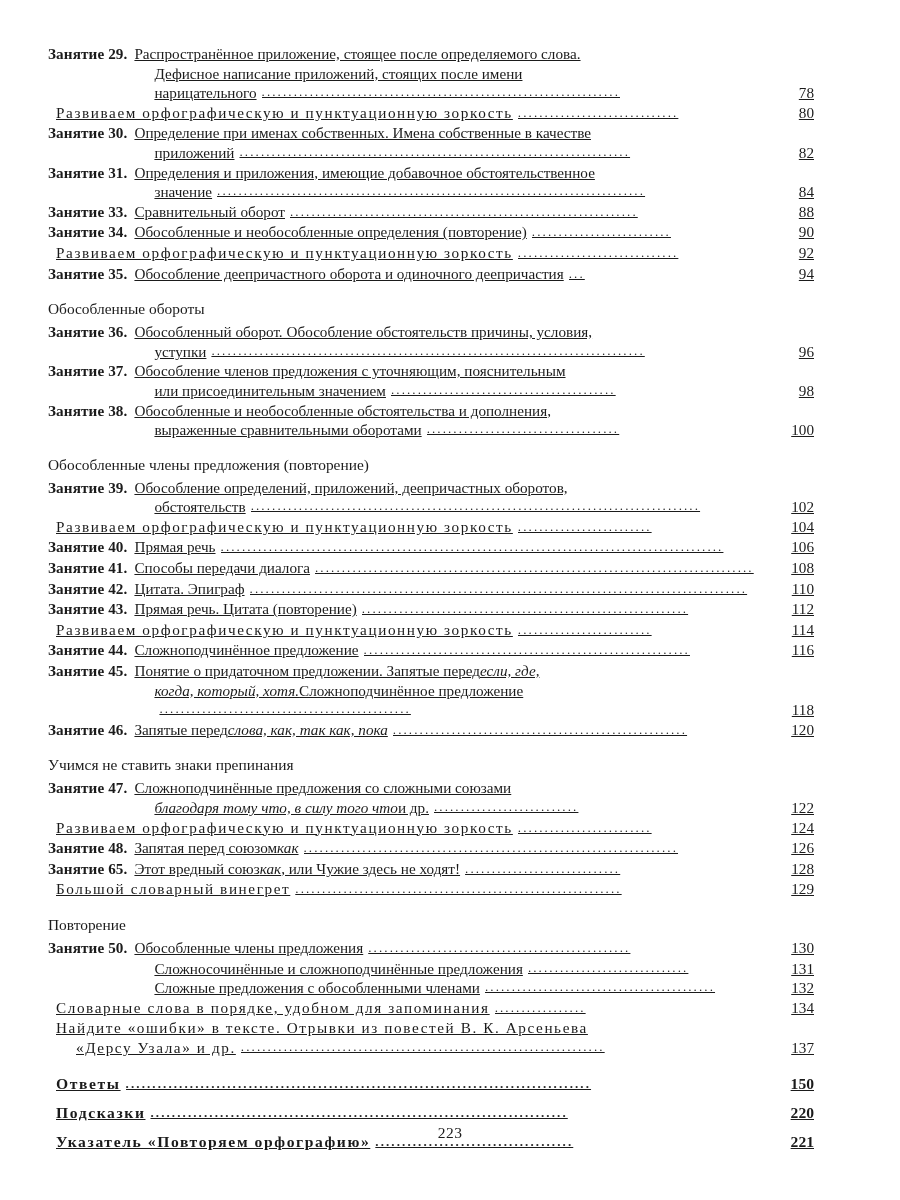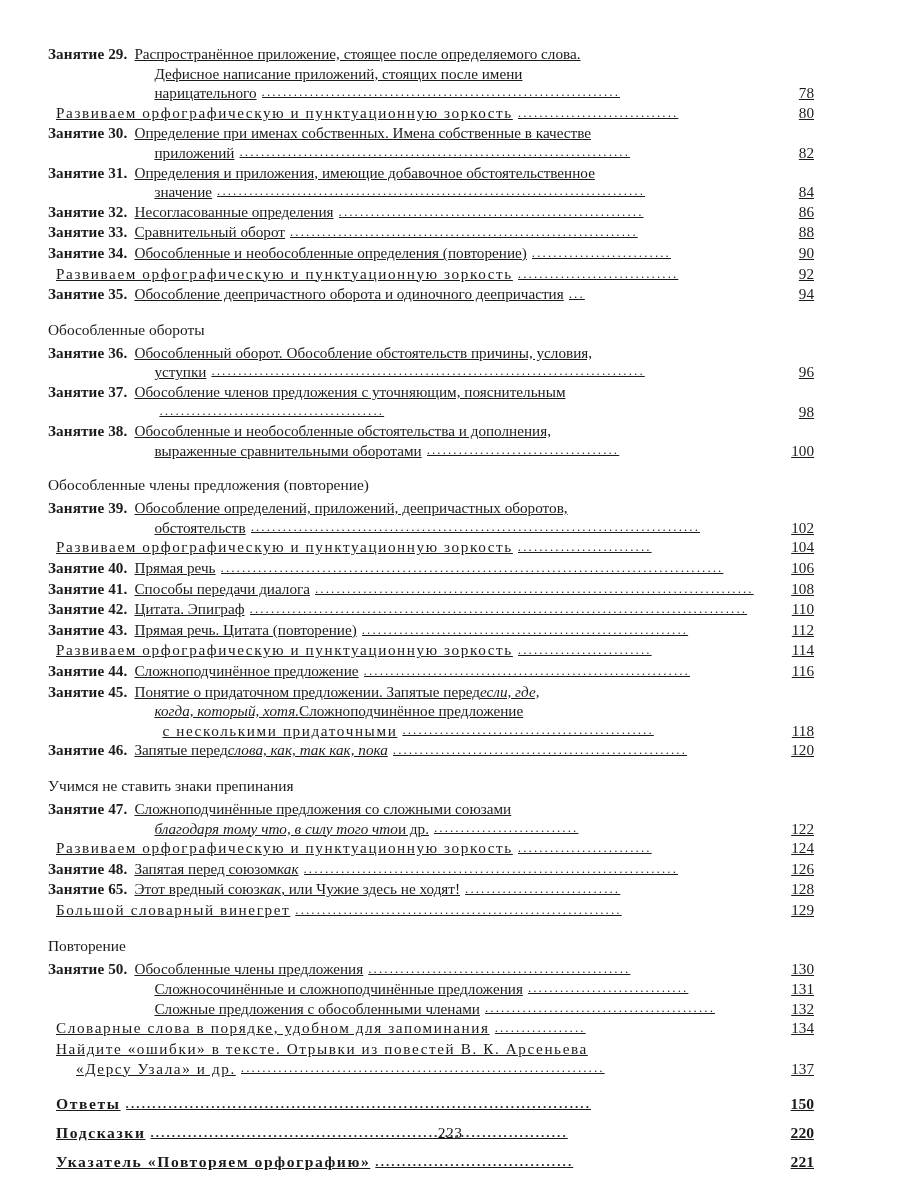--- a/index.html
+++ b/index.html
@@ -163,30 +163,20 @@
               <span class="txt">Определения и приложения, имеющие добавочное обстоятельственное</span>
             </div>
           <div class="line indent1">
             <span class="txt">значение</span>
             <span class="dots">................................................................................</span>
             <span class="num-inline">84</span>
           </div>
         </div>
       </div>
 
-      <div class="entry">
-        <div class="label lesson">Занятие 32.</div>
-        <div class="body">
-          <div class="line">
-            <span class="txt">Несогласованные определения</span>
-            <span class="dots">.........................................................</span>
-            <span class="num-inline">86</span>
-          </div>
-        </div>
-      </div>
 
       <div class="entry">
         <div class="label lesson">Занятие 33.</div>
         <div class="body">
           <div class="line">
             <span class="txt">Сравнительный оборот</span>
             <span class="dots">.................................................................</span>
             <span class="num-inline">88</span>
           </div>
         </div>
@@ -241,20 +231,21 @@
       </div>
     </div>
 
     <div class="entry">
       <div class="label lesson">Занятие 37.</div>
       <div class="body">
         <div class="line">
             <span class="txt">Обособление членов предложения с уточняющим, пояснительным</span>
           </div>
         <div class="line indent1">
+          <span class="txt">или присоединительным значением</span>
           <span class="dots">..........................................</span>
           <span class="num-inline">98</span>
         </div>
       </div>
     </div>
 
     <div class="entry">
       <div class="label lesson">Занятие 38.</div>
       <div class="body">
         <div class="line">
@@ -364,21 +355,20 @@
       <div class="body">
         <div class="line">
           <span class="txt">Понятие о придаточном предложении. Запятые перед </span>
           <span class="it">если, где,</span>
         </div>
         <div class="line indent1">
           <span class="it">когда, который, хотя.</span>
           <span class="txt"> Сложноподчинённое предложение</span>
         </div>
         <div class="line indent1">
-          <span class="txt spaced">с несколькими придаточными</span>
           <span class="dots">...............................................</span>
           <span class="num-inline">118</span>
         </div>
       </div>
     </div>
 
     <div class="entry">
       <div class="label lesson">Занятие 46.</div>
       <div class="body">
         <div class="line">

